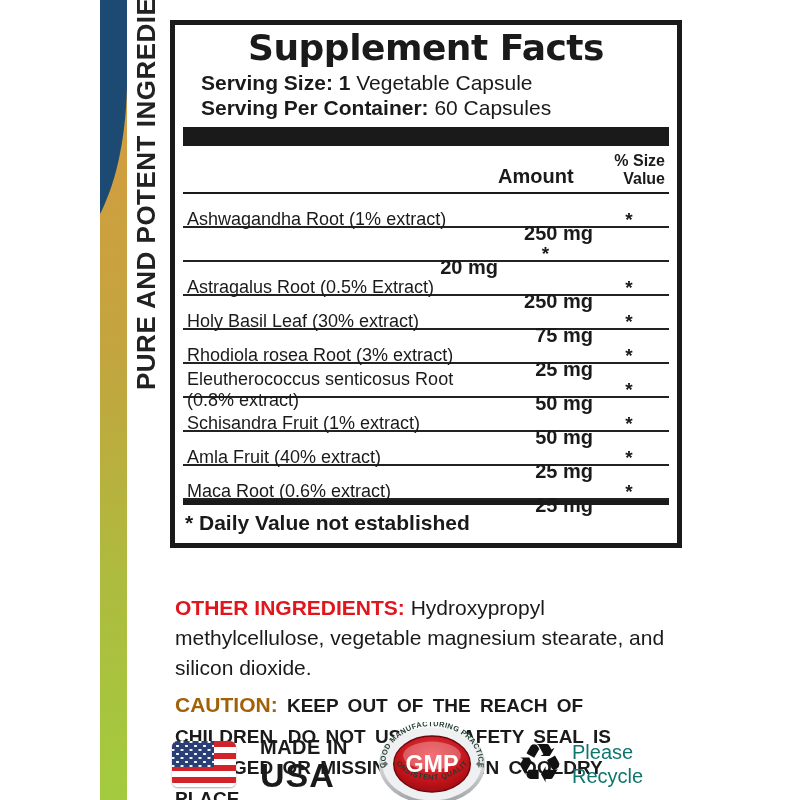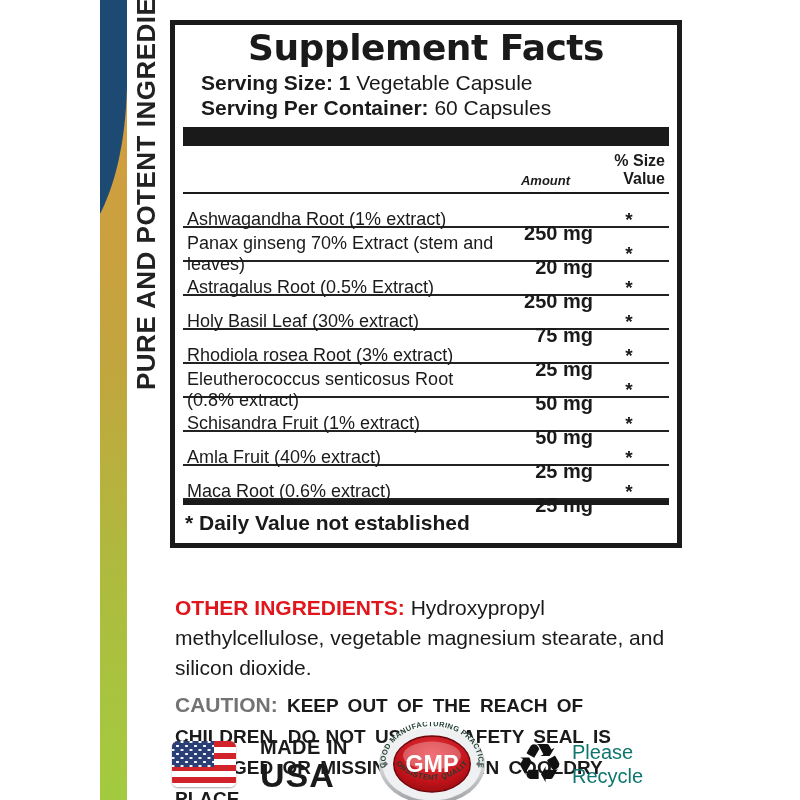--- a/index.html
+++ b/index.html
@@ -23,36 +23,36 @@
   .sf-title{font-size:36px;font-weight:800;text-align:center;letter-spacing:-.5px;
     margin:2px 0 2px 0;font-family:"DejaVu Sans", sans-serif;}
   .serving-line{font-size:21px;line-height:25px;margin-left:18px;}
   .serving-line b{font-weight:700;}
   .bar{background:#1a1a1a;}
   .bar-thick{height:11px;margin-top:7px;}
   .section-header{font-size:21px;font-weight:700;margin:5px 0 5px 6px;}
   .bar-mid{height:8px;}
   .thead{display:grid;grid-template-columns:1fr 95px 72px;align-items:end;
     padding:6px 4px 4px 4px;border-bottom:2px solid #1a1a1a;}
-  .col-amount{font-size:13px;font-weight:700;text-align:center;font-style:italic;}
+  .col-amount{font-size:20px;font-weight:700;text-align:left;}
   .col-dv{font-size:16px;font-weight:700;text-align:right;line-height:18px;width:62px;justify-self:end;}
   .row{display:grid;grid-template-columns:1fr 95px 72px;align-items:center;height:32px;
     padding:0 4px;border-bottom:2px solid #222;}
   .row:last-of-type{border-bottom:none;}
   .rname{font-size:18px;}
   .ramt{font-size:20px;font-weight:700;text-align:right;margin-top:28px;}
   .rdv{font-size:19px;font-weight:700;text-align:center;}
   .bar-foot{height:5px;margin-top:0;}
   .footnote{font-size:21px;font-weight:700;margin:6px 0 2px 2px;}
   
   .lower{position:absolute;left:175px;top:593px;width:492px;}
   .other{font-size:21px;line-height:30px;}
   .other .red-label{color:#e1161d;font-weight:800;}
   .caution{font-size:19px;line-height:31px;font-weight:700;word-spacing:4px;margin-top:6px;}
-  .caution .red-label{color:#737373;font-weight:800;font-size:21px;word-spacing:0;}
+  .caution .red-label{color:#a16207;font-weight:800;font-size:21px;word-spacing:0;}
   
   .badges{position:absolute;left:172px;top:722px;width:480px;display:flex;
     align-items:center;justify-content:space-between;}
   .made-usa{display:flex;align-items:center;gap:24px;}
   .flag{position:relative;width:64px;height:46px;border-radius:6px;overflow:hidden;
     background:repeating-linear-gradient(180deg,#d2232a 0 6px,#ffffff 6px 12px);
     box-shadow:0 1px 2px rgba(0,0,0,.35);}
   .canton{position:absolute;left:0;top:0;width:65%;height:56%;background:#2a3f76;
     background-image:radial-gradient(#ffffff 1.1px,transparent 1.5px),
                      radial-gradient(#ffffff 1.1px,transparent 1.5px);
@@ -98,21 +98,20 @@
     <span class="col-amount">Amount</span>
     <span class="col-dv">% Size Value</span>
   </div>
 
   <div class="row">
     <span class="rname">Ashwagandha Root (1% extract)</span>
     <span class="ramt">250 mg</span>
     <span class="rdv">*</span>
   </div>
   <div class="row">
-    <span class="rname">Panax ginseng 70% Extract (stem and leaves)</span>
     <span class="ramt">20 mg</span>
     <span class="rdv">*</span>
   </div>
   <div class="row">
     <span class="rname">Astragalus Root (0.5% Extract)</span>
     <span class="ramt">250 mg</span>
     <span class="rdv">*</span>
   </div>
   <div class="row">
     <span class="rname">Holy Basil Leaf (30% extract)</span>

